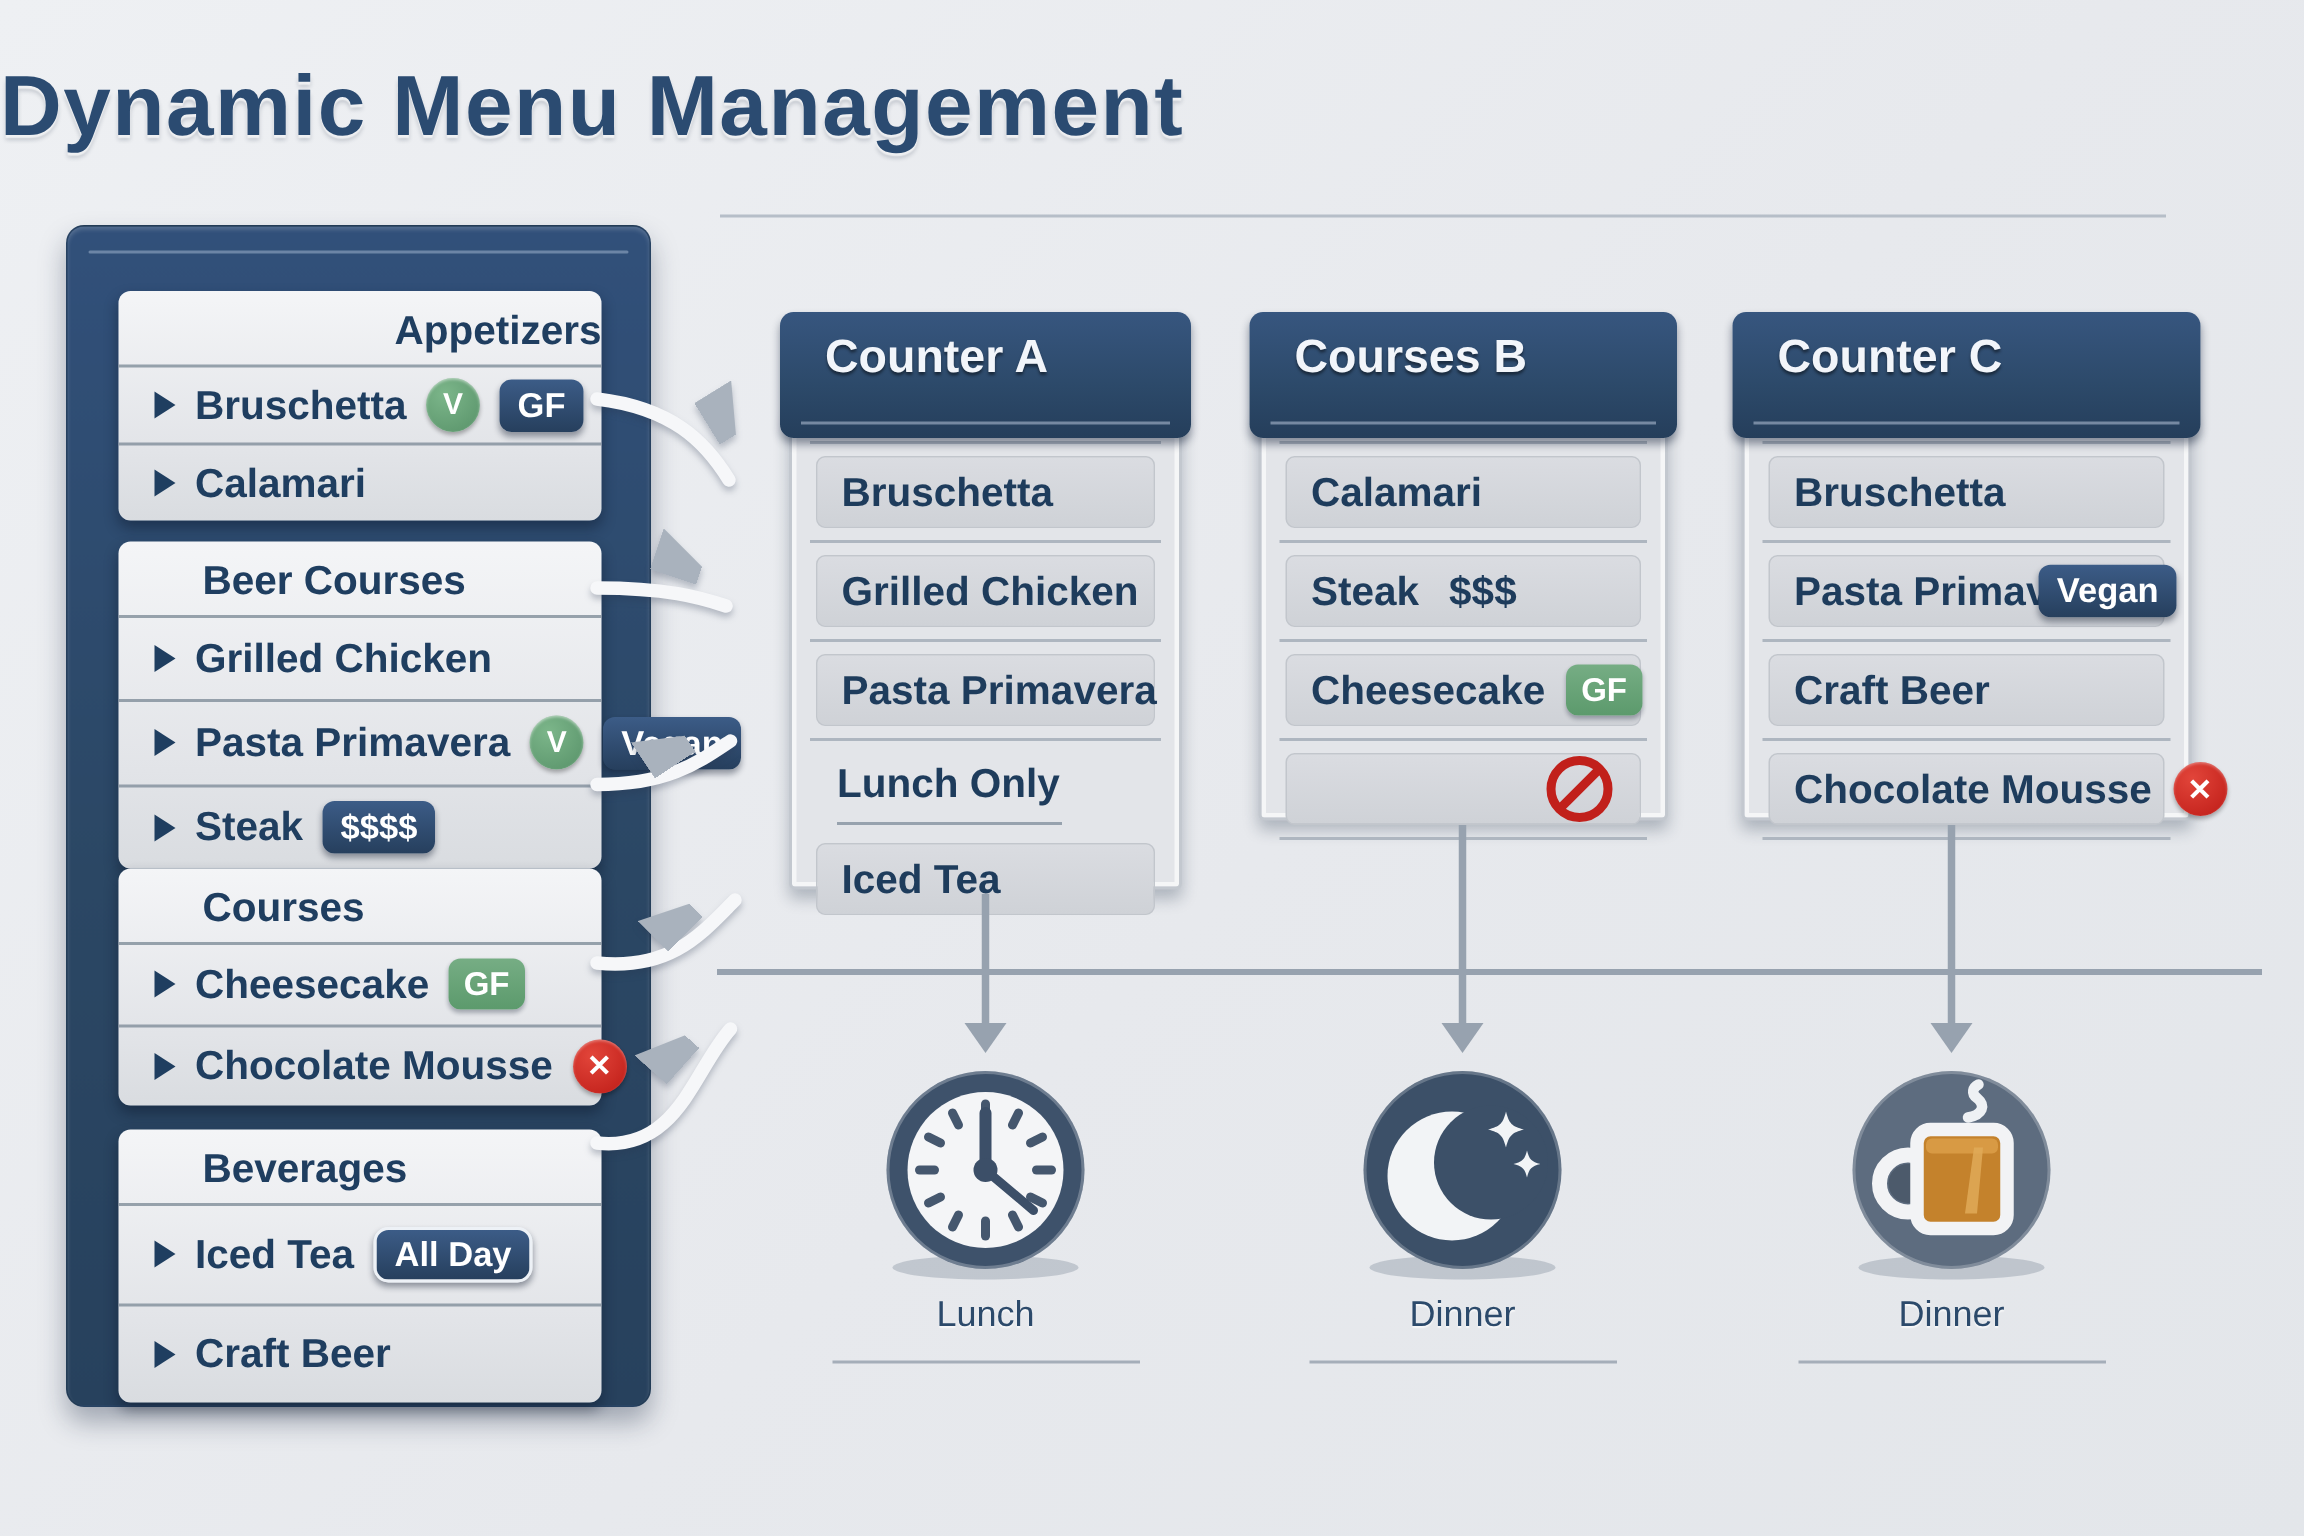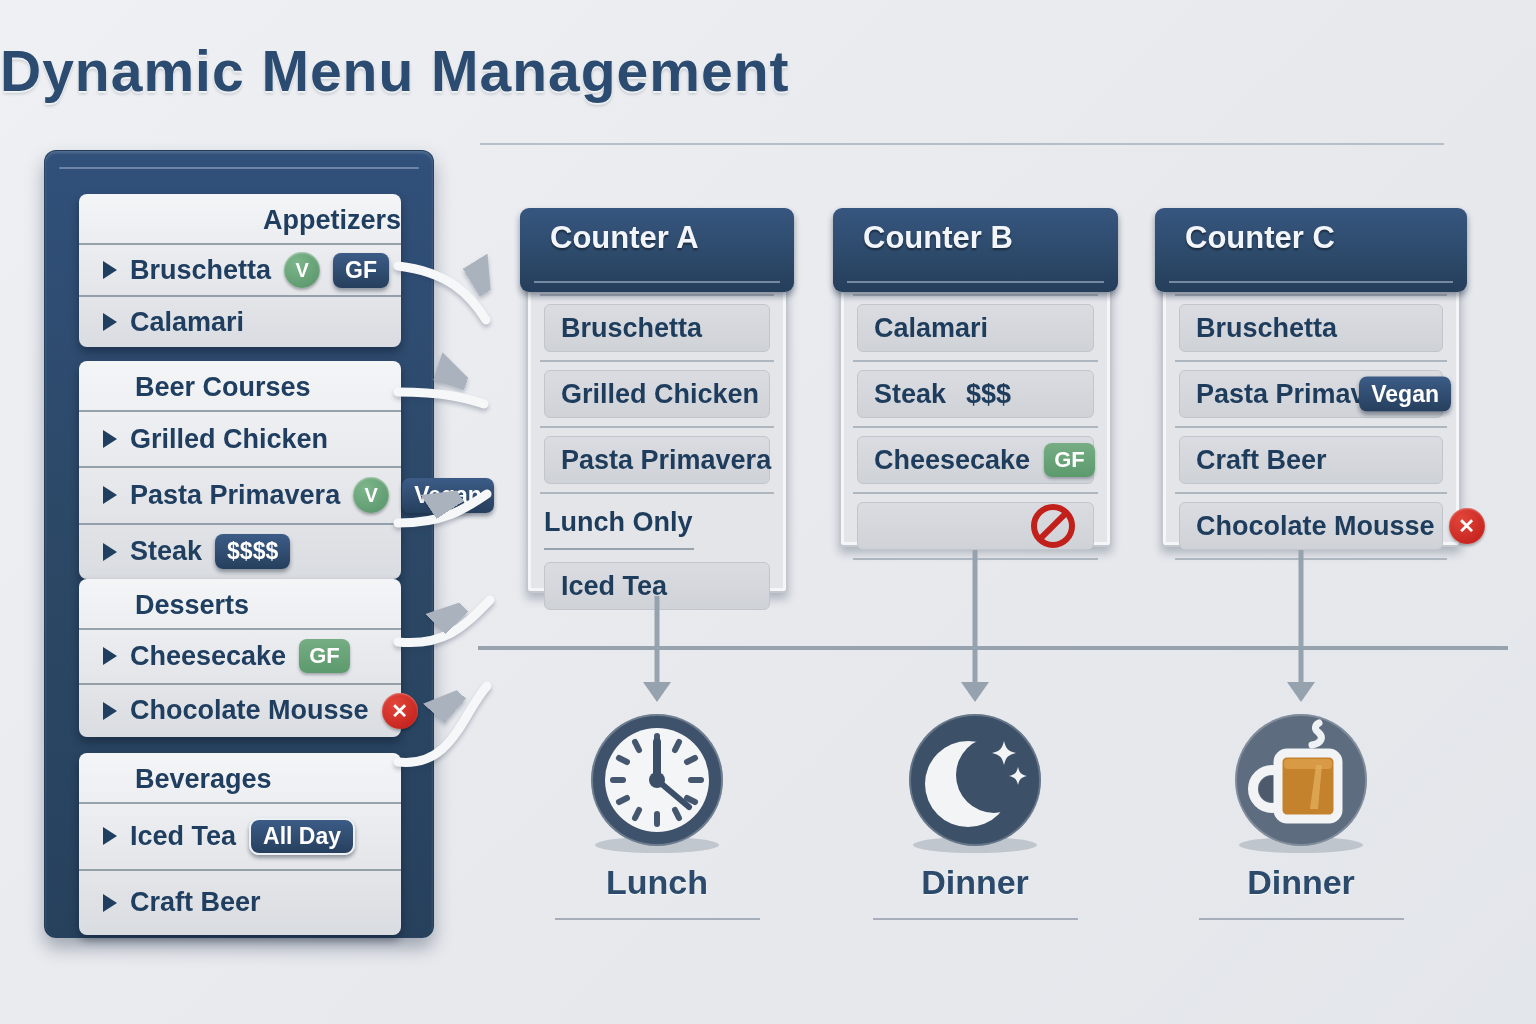--- a/index.html
+++ b/index.html
@@ -74,36 +74,36 @@
     display:flex;flex-direction:column;padding:14px 12px 10px;
   }
   .body-line{flex:0 0 auto;height:2px;background:#aeb6c0;margin:6px 0;}
   .pill{
     flex:0 0 auto;position:relative;height:46px;margin:2px 4px;display:flex;align-items:center;gap:14px;
     padding:0 16px;white-space:nowrap;border-radius:6px;
     background:linear-gradient(180deg,#dadce1,#cfd2d7);border:1px solid #c2c6cc;
     font-size:27px;font-weight:bold;color:#1e3c5c;
   }
   .pill .price{margin-left:6px;}
-  .note{flex:0 0 auto;position:relative;height:44px;margin:0 0 16px;display:flex;align-items:center;
+  .note{flex:0 0 auto;position:relative;height:44px;margin:0 14px 16px;display:flex;align-items:center;
     padding:0 4px;font-size:27px;font-weight:bold;color:#1e3c5c;}
   .note .note-rule{position:absolute;left:4px;bottom:-6px;width:150px;height:2px;background:#97a2ae;}
   .vegan-float{position:absolute;right:-9px;top:50%;transform:translateY(-50%);}
   .x-float{margin-left:auto;}
   .no-entry{position:relative;width:44px;height:44px;margin-left:auto;margin-right:2px;border-radius:50%;
     border:6px solid #c1201b;box-sizing:border-box;flex:0 0 auto;}
   .no-entry::after{content:"";position:absolute;left:-3px;right:-3px;top:50%;margin-top:-3px;height:6px;
     background:#c1201b;transform:rotate(-45deg);}
 
   
   .schedule{position:absolute;top:705px;width:240px;display:flex;flex-direction:column;align-items:center;}
   .sched-lunch{left:537px;}
   .sched-dinner-b{left:855px;}
   .sched-dinner-c{left:1181px;}
-  .sched-label{margin-top:8px;font-size:34px;font-weight:bold;color:#2c4a6b;text-shadow:0 1px 1px rgba(255,255,255,.7);}
+  .sched-label{margin-top:8px;font-size:24px;font-weight:normal;color:#2c4a6b;text-shadow:0 1px 1px rgba(255,255,255,.7);}
   .sched-rule{margin-top:16px;width:205px;height:2px;background:#a5aeb9;}
 
   
   .overlay{position:absolute;left:0;top:0;width:1536px;height:1024px;z-index:30;pointer-events:none;}
   .flow-arrow{fill:none;stroke:#f6f7f9;stroke-width:9;stroke-linecap:round;
     filter:drop-shadow(0 3px 2px rgba(40,55,80,.28));}
   .conn{stroke:#97a2af;fill:none;}
 </style>
 </head>
 <body>
@@ -148,21 +148,21 @@
       </div>
       <div class="card-divider"></div>
       <div class="menu-row">
         <span class="tri"></span>
         <span class="item-label">Steak</span>
         <span class="badge badge-navy">$$$$</span>
       </div>
     </div>
 
     <div class="menu-card card-desserts">
-      <div class="card-header">Desserts</div>
+      <div class="card-header">Courses</div>
       <div class="card-divider"></div>
       <div class="menu-row">
         <span class="tri"></span>
         <span class="item-label">Cheesecake</span>
         <span class="badge badge-green">GF</span>
       </div>
       <div class="card-divider"></div>
       <div class="menu-row">
         <span class="tri"></span>
         <span class="item-label">Chocolate Mousse</span>
@@ -232,21 +232,21 @@
         <span class="badge badge-green">GF</span>
       </div>
       <div class="body-line"></div>
       <div class="pill">
         <span></span>
         <span class="no-entry"></span>
       </div>
       <div class="body-line"></div>
     </div>
     <div class="counter-header">
-      <div class="counter-title">Counter B</div>
+      <div class="counter-title">Courses B</div>
       <div class="hdr-rule"></div>
     </div>
   </div>
 
   <div class="counter counter-c">
     <div class="counter-body">
       <div class="body-line"></div>
       <div class="pill">
         <span>Bruschetta</span>
       </div>

